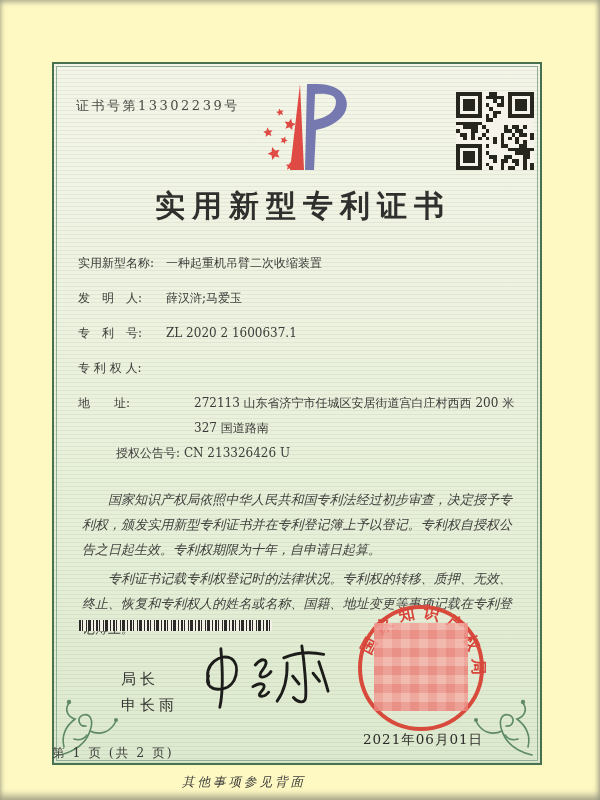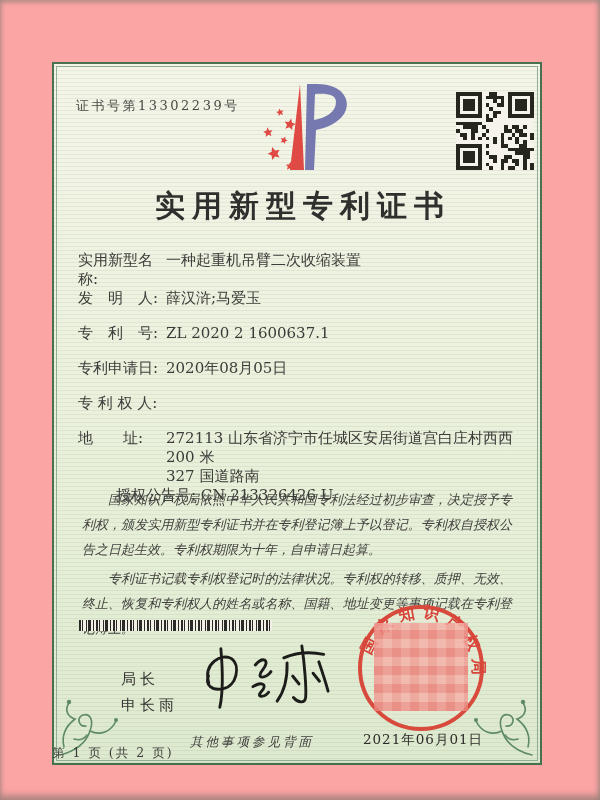--- a/index.html
+++ b/index.html
@@ -3,21 +3,21 @@
 <meta charset="utf-8">
 <style>
   html,body{margin:0;padding:0;}
   body{
     width:600px;height:800px;
     background:#d8d5c9;
     font-family:"DejaVu Serif","Liberation Serif",serif;
   }
   .paper{
     position:relative;width:600px;height:800px;overflow:hidden;
-    background:#fca5a5;
+    background:#fef9c3;
     box-shadow:inset 0 3px 4px rgba(125,125,112,.45), inset 0 -5px 6px rgba(105,105,95,.5), inset -3px 0 4px rgba(140,140,128,.25);
   }
   .frame{
     position:absolute;left:52px;top:62px;width:486px;height:699px;
     border:2px solid #47714f;
     background:
       repeating-linear-gradient(0deg, rgba(112,152,114,.12) 0 1px, rgba(255,255,255,0) 1px 4px),
       linear-gradient(180deg,#f4f5e8 0%,#eef2e0 35%,#e7efd8 65%,#dde9ce 100%);
   }
   .frame::before{
@@ -29,24 +29,24 @@
     font-size:13px;letter-spacing:2.5px;color:#4a4a46;
   }
   .logo{position:absolute;left:238px;top:80px;width:130px;height:97px;}
   .qr{position:absolute;left:455px;top:92px;width:80px;height:78px;}
   .title{
     position:absolute;left:52px;top:186px;width:502px;
     text-align:center;font-size:30px;font-weight:600;letter-spacing:7px;
     color:#2f2f2d;
   }
   .fields{position:absolute;left:78px;top:251px;width:440px;color:#3b3b39;}
-  .frow{display:flex;align-items:flex-start;min-height:35px;font-size:15px;line-height:19px;}
+  .frow{display:flex;align-items:flex-start;min-height:35px;font-size:12px;line-height:25px;}
   .frow .lab{flex:none;width:88px;}
   .frow .val{flex:1;}
-  .frow.addr{min-height:47px;}
+  .frow.addr{min-height:47px;gap:28px;}
   .frow.dual .pair2{margin-left:38px;text-align:right;}
   .frow.dual{justify-content:flex-start;}
   .body-text{
     position:absolute;left:78px;top:484px;width:438px;
     font-size:13px;line-height:1.92;text-align:justify;
     font-style:italic;color:#41413e;
   }
   .body-text p{margin:4px;text-indent:2em;}
   .barcode{
     position:absolute;left:79px;top:620px;width:193px;height:11px;
@@ -64,22 +64,22 @@
   }
   .seal-date{
     position:absolute;left:348px;top:731px;width:150px;text-align:center;
     font-size:13.5px;color:#2e2c2a;letter-spacing:1px;
   }
   .page-footer{
     position:absolute;left:52px;top:745px;width:546px;text-align:left;
     font-size:12.5px;color:#3c3c3a;letter-spacing:2px;
   }
   .back-note{
-    position:absolute;left:0;top:734px;width:488px;text-align:center;
-    font-size:12.5px;font-style:italic;color:#3e3e3c;letter-spacing:3px;margin-left:8px;
+    position:absolute;left:0;top:774px;width:488px;text-align:center;
+    font-size:12.5px;font-style:italic;color:#3e3e3c;letter-spacing:3px;
   }
   .corner{position:absolute;width:72px;height:72px;}
   .corner.bl{left:54px;top:689px;}
   .corner.br{left:466px;top:689px;transform:scaleX(-1);}
 </style>
 </head>
 <body>
 
 <div class="paper">
 
@@ -231,24 +231,20 @@
     </div>
     <div class="frow">
       <span class="lab">发　明　人:</span>
       <span class="val">薛汉浒;马爱玉</span>
     </div>
     <div class="frow">
       <span class="lab">专　利　号:</span>
       <span class="val">ZL 2020 2 1600637.1</span>
     </div>
     <div class="frow">
-      <span class="lab">专利申请日:</span>
-      <span class="val">2020年08月05日</span>
-    </div>
-    <div class="frow">
       <span class="lab">专 利 权 人:</span>
     </div>
     <div class="frow addr">
       <span class="lab">地　　址:</span>
       <span class="val">
         <span>272113 山东省济宁市任城区安居街道宫白庄村西西 200 米</span><br>
         <span>327 国道路南</span>
       </span>
     </div>
     <div class="frow dual">

